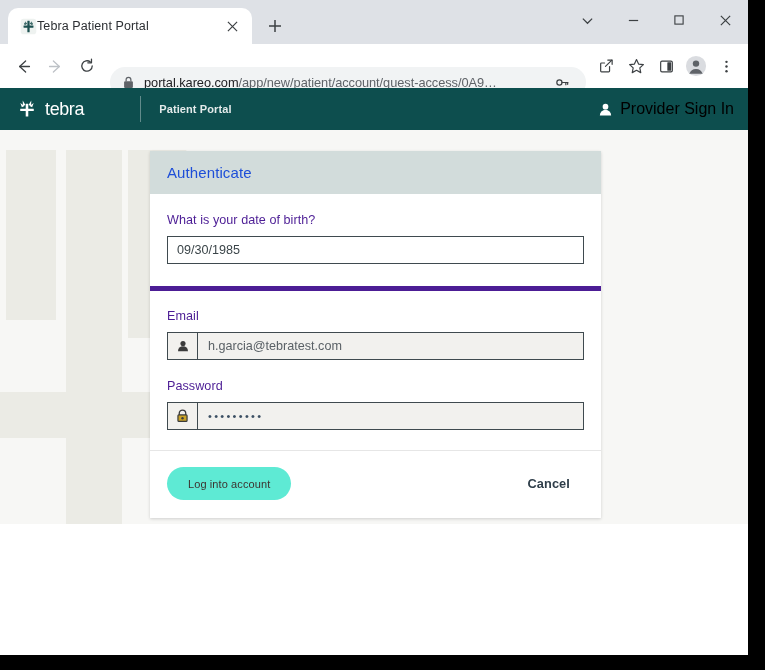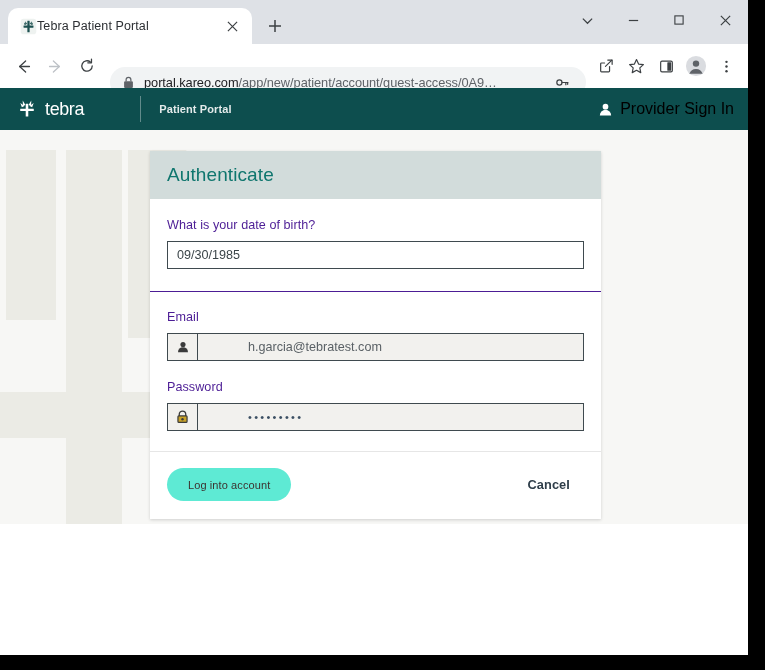--- a/index.html
+++ b/index.html
@@ -177,28 +177,28 @@
     left: 150px; top: 21px;
     width: 451px;
     background: #ffffff;
     box-shadow: 0 1px 3px rgba(0,0,0,.16);
   }
   #card-header {
     background: #d2dcdb;
     padding: 13px 17px 13px 17px;
   }
   #card-title {
-    font-size: 19px;
-    color: #0f766e;
+    font-size: 15px;
+    color: #1d4ed8;
     letter-spacing: .1px;
   }
   .card-section {
     padding: 19px 17px 22px 17px;
   }
-  .card-section + .card-section { border-top: 1px solid #4c1d95; }
+  .card-section + .card-section { border-top: 5px solid #4c1d95; }
   #section-dob { padding-bottom: 22px; }
   #section-creds { padding-top: 18px; padding-bottom: 20px; }
 
   .field-label {
     font-size: 12.6px;
     color: #4c1d95;
     margin-bottom: 9px;
     letter-spacing: .05px;
   }
   #dob-input {
@@ -211,21 +211,20 @@
     color: #3b4549;
     padding: 0 9px;
     outline: none;
   }
 
   .input-group {
     display: flex;
     height: 28px;
     border: 1px solid #3f4a4f;
     background: #f2f1ee;
-    gap: 40px;
   }
   .input-addon {
     width: 30px;
     border-right: 1px solid #3f4a4f;
     display: flex; align-items: center; justify-content: center;
     flex: 0 0 auto;
     background: #f2f1ee;
   }
   .input-group input {
     flex: 1 1 auto;

